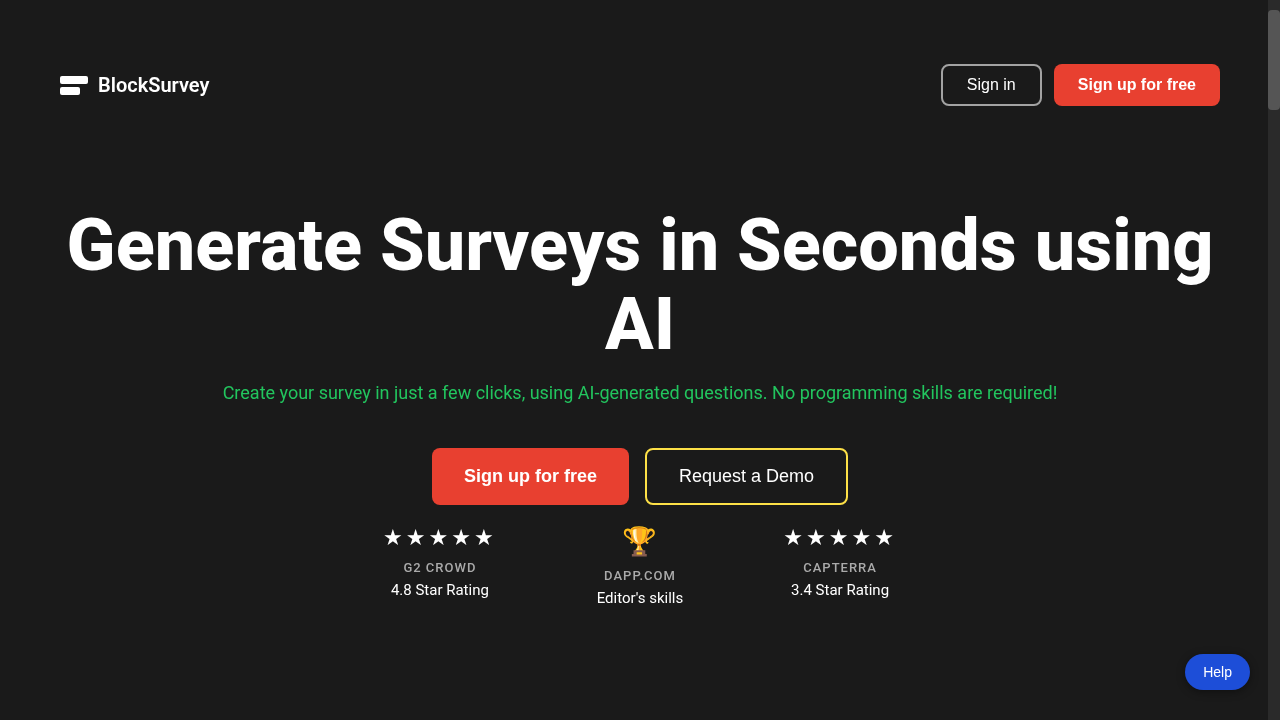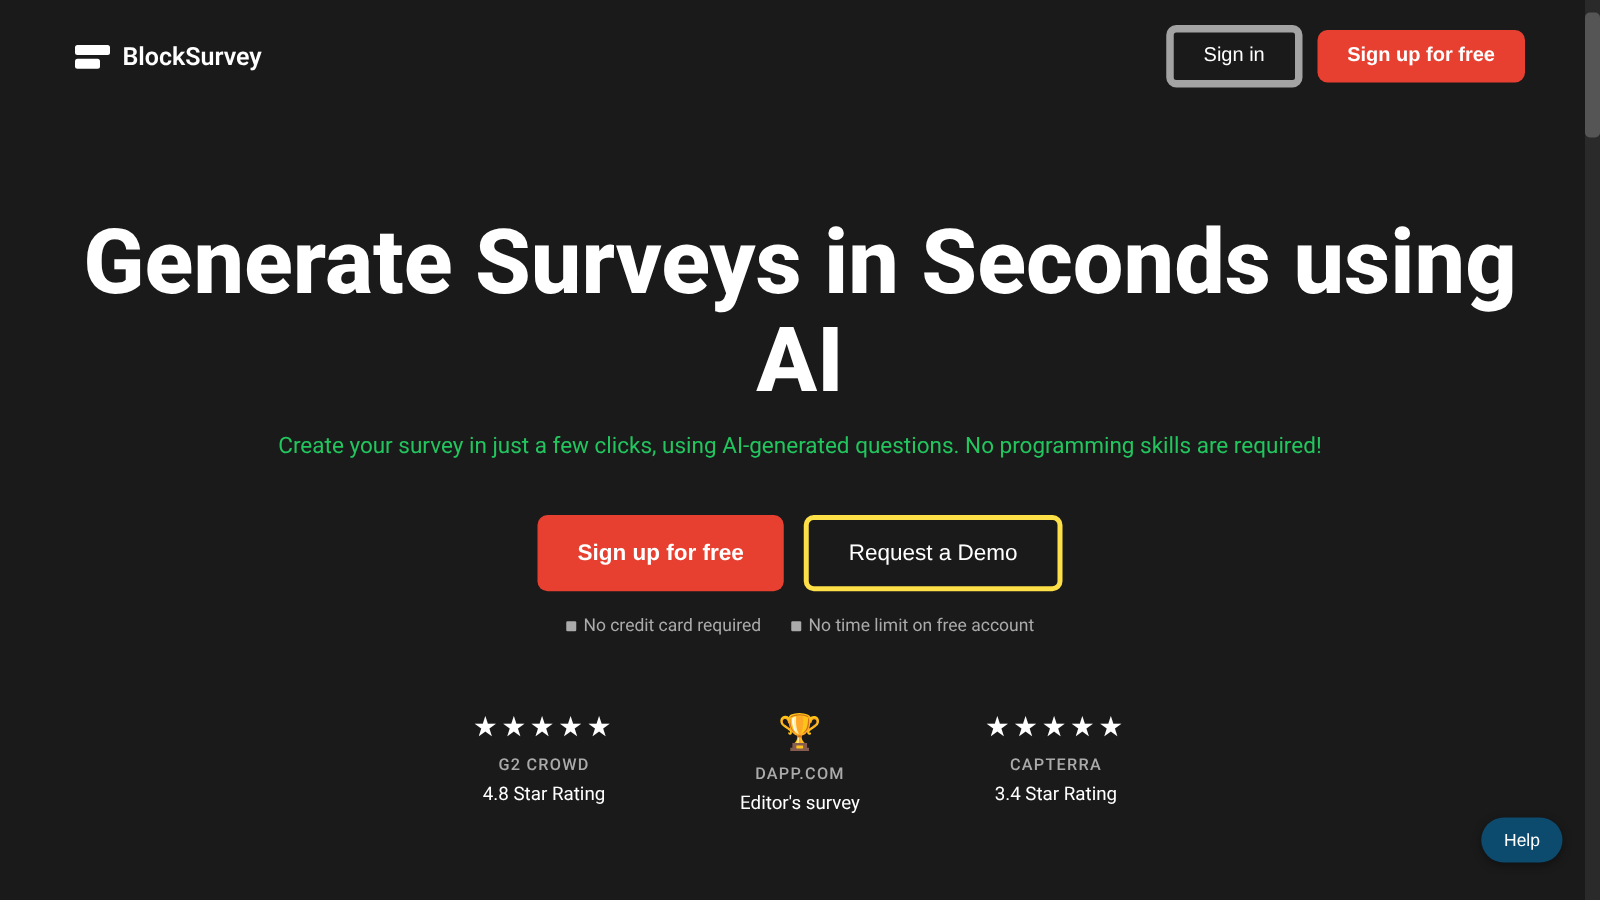--- a/index.html
+++ b/index.html
@@ -12,20 +12,21 @@
       min-height: 720px;
       overflow-x: hidden;
     }
 
     
     nav {
       display: flex;
       align-items: center;
       justify-content: space-between;
       padding: 20px 60px;
+      margin-top: 44px;
     }
 
     .logo-area {
       display: flex;
       align-items: center;
       gap: 10px;
     }
 
     .logo-icon {
       display: flex;
@@ -50,21 +51,21 @@
 
     .nav-buttons {
       display: flex;
       gap: 12px;
       align-items: center;
     }
 
     .btn-signin {
       background: transparent;
       color: #ffffff;
-      border: 6px solid #a3a3a3;
+      border: 2px solid #a3a3a3;
       border-radius: 8px;
       padding: 10px 24px;
       font-size: 16px;
       font-weight: 500;
       cursor: pointer;
     }
 
     .btn-signup-nav {
       background: #e84030;
       color: #ffffff;
@@ -111,21 +112,21 @@
       border-radius: 8px;
       padding: 16px 32px;
       font-size: 18px;
       font-weight: 600;
       cursor: pointer;
     }
 
     .btn-demo {
       background: transparent;
       color: #ffffff;
-      border: 4px solid #fde047;
+      border: 2px solid #fde047;
       border-radius: 8px;
       padding: 16px 32px;
       font-size: 18px;
       font-weight: 500;
       cursor: pointer;
     }
 
     .hero-notes {
       display: flex;
       justify-content: center;
@@ -205,21 +206,21 @@
       background: #555555;
       border-radius: 4px;
       margin-top: 10px;
     }
 
     
     .help-btn {
       position: fixed;
       bottom: 30px;
       right: 30px;
-      background: #0c4a6e;
+      background: #1d4ed8;
       color: #ffffff;
       border: none;
       border-radius: 20px;
       padding: 10px 18px;
       font-size: 14px;
       font-weight: 500;
       cursor: pointer;
       box-shadow: 0 2px 8px rgba(0,0,0,0.4);
     }
   </style>
@@ -242,43 +243,33 @@
 
 <section class="hero">
   <h1 class="hero-title">Generate Surveys in Seconds using AI</h1>
   <p class="hero-subtitle">Create your survey in just a few clicks, using AI-generated questions. No programming skills are required!</p>
 
   <div class="hero-buttons">
     <button class="btn-signup-hero">Sign up for free</button>
     <button class="btn-demo">Request a Demo</button>
   </div>
 
-  <div class="hero-notes">
-    <div class="hero-note">
-      <span class="hero-note-dot"></span>
-      <span>No credit card required</span>
-    </div>
-    <div class="hero-note">
-      <span class="hero-note-dot"></span>
-      <span>No time limit on free account</span>
-    </div>
-  </div>
 
   <div class="ratings">
 
     <div class="rating-item">
       <div class="stars">★★★★★</div>
       <div class="rating-source">G2 CROWD</div>
       <div class="rating-label">4.8 Star Rating</div>
     </div>
 
     <div class="rating-item">
       <div class="trophy-icon">🏆</div>
       <div class="rating-source">DAPP.COM</div>
-      <div class="rating-label">Editor's survey</div>
+      <div class="rating-label">Editor's skills</div>
     </div>
 
     <div class="rating-item">
       <div class="stars">★★★★★</div>
       <div class="rating-source">CAPTERRA</div>
       <div class="rating-label">3.4 Star Rating</div>
     </div>
 
   </div>
 

